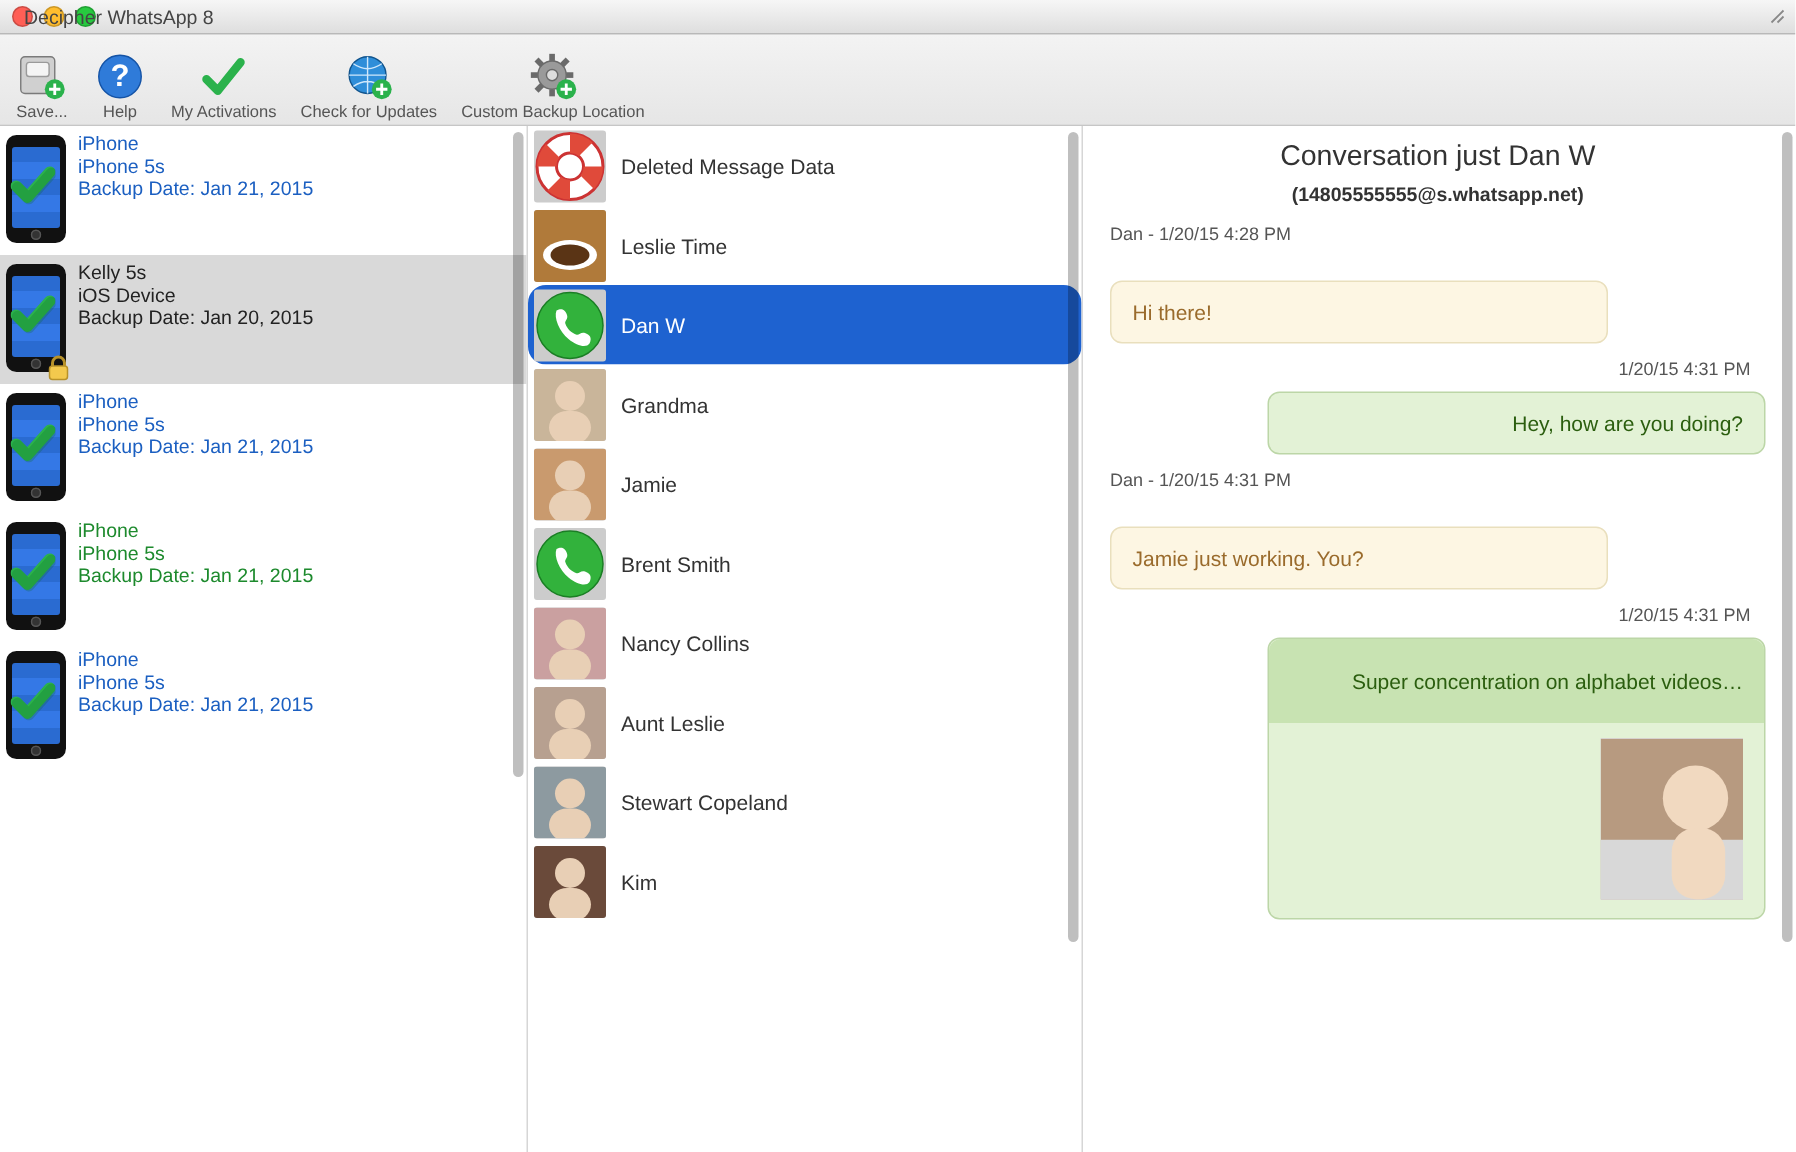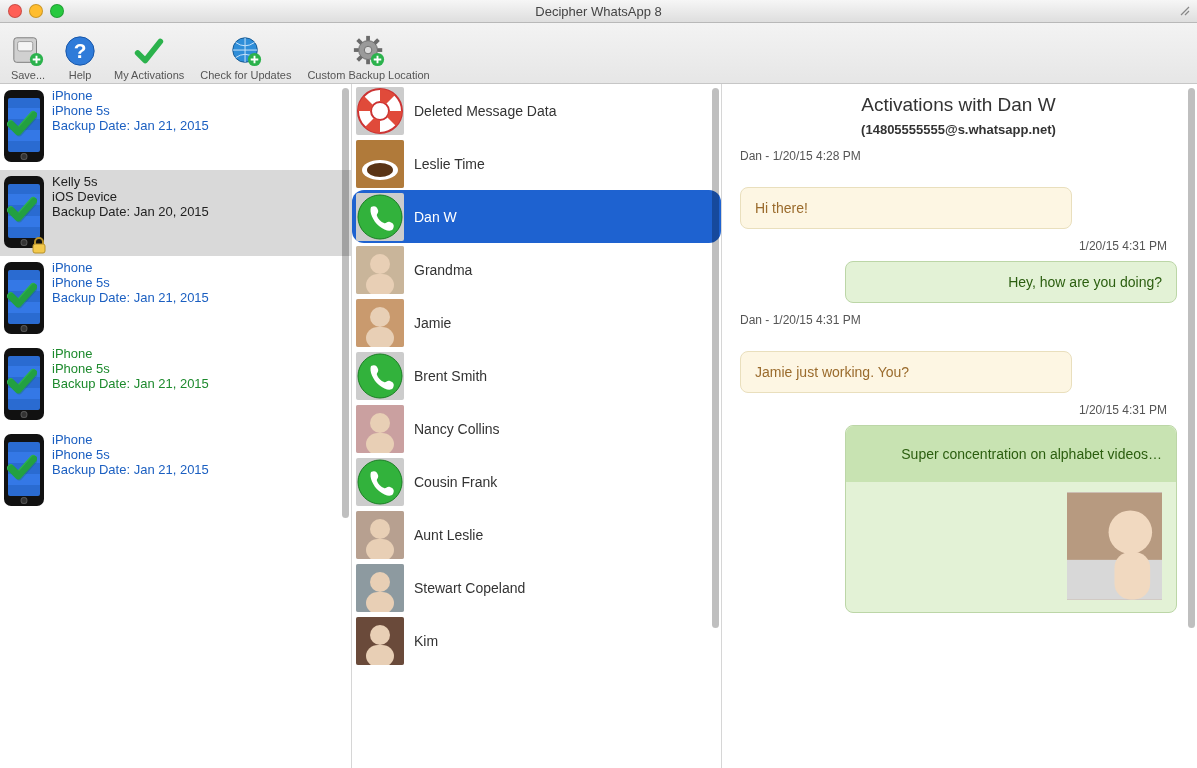--- a/index.html
+++ b/index.html
@@ -29,22 +29,22 @@
   .tl {
     width: 12px; height: 12px;
     border-radius: 50%;
     border: 0.5px solid rgba(0,0,0,.2);
   }
   .tl.red    { background: #ff5f56; }
   .tl.yellow { background: #ffbd2e; }
   .tl.green  { background: #27c93f; }
   .title {
     position: absolute;
-    left: 0; right: 0;
-    text-align: center;
+    left: 16px; right: 0;
+    text-align: left;
     font-size: 13px;
     color: #444;
     pointer-events: none;
   }
   .resize-corner {
     margin-left: auto;
     width: 16px; height: 16px;
     margin-right: 4px;
     color: #888;
   }
@@ -486,28 +486,20 @@
             <rect width="48" height="48" fill="#caa0a0"></rect>
             <circle cx="24" cy="18" r="10" fill="#e8cfb5"></circle>
             <rect x="10" y="28" width="28" height="22" rx="12" fill="#e8cfb5"></rect>
           </svg>
         </div>
         <div class="name">Nancy Collins</div>
       </div>
       <div class="contact">
         <div class="avatar">
           <svg viewBox="0 0 48 48" width="48" height="48">
-            <use href="#svg-phone-handset"></use>
-          </svg>
-        </div>
-        <div class="name">Cousin Frank</div>
-      </div>
-      <div class="contact">
-        <div class="avatar">
-          <svg viewBox="0 0 48 48" width="48" height="48">
             <rect width="48" height="48" fill="#b7a090"></rect>
             <circle cx="24" cy="18" r="10" fill="#e8cfb5"></circle>
             <rect x="10" y="28" width="28" height="22" rx="12" fill="#e8cfb5"></rect>
           </svg>
         </div>
         <div class="name">Aunt Leslie</div>
       </div>
       <div class="contact">
         <div class="avatar">
           <svg viewBox="0 0 48 48" width="48" height="48">
@@ -526,21 +518,21 @@
             <rect x="10" y="28" width="28" height="22" rx="12" fill="#e8cfb5"></rect>
           </svg>
         </div>
         <div class="name">Kim</div>
       </div>
       <div class="scrollbar" style="top:4px; height:540px;"></div>
   </div>
 
   <div class="col col3">
     <div class="conv" id="conv">
-      <div class="conv-title">Activations with Dan W</div>
+      <div class="conv-title">Conversation just Dan W</div>
       <div class="conv-sub">(14805555555@s.whatsapp.net)</div>
     <div class="ts">Dan - 1/20/15 4:28 PM</div>
         <div class="bubble from-them"><span>Hi there!</span></div>
         <div class="ts right">1/20/15 4:31 PM</div>
         <div class="bubble from-me"><span>Hey, how are you doing?</span></div>
         <div class="ts">Dan - 1/20/15 4:31 PM</div>
         <div class="bubble from-them"><span>Jamie just working. You?</span></div>
         <div class="ts right">1/20/15 4:31 PM</div>
         <div class="bubble from-me">
           <div class="caption">Super concentration on alphabet videos…</div>

